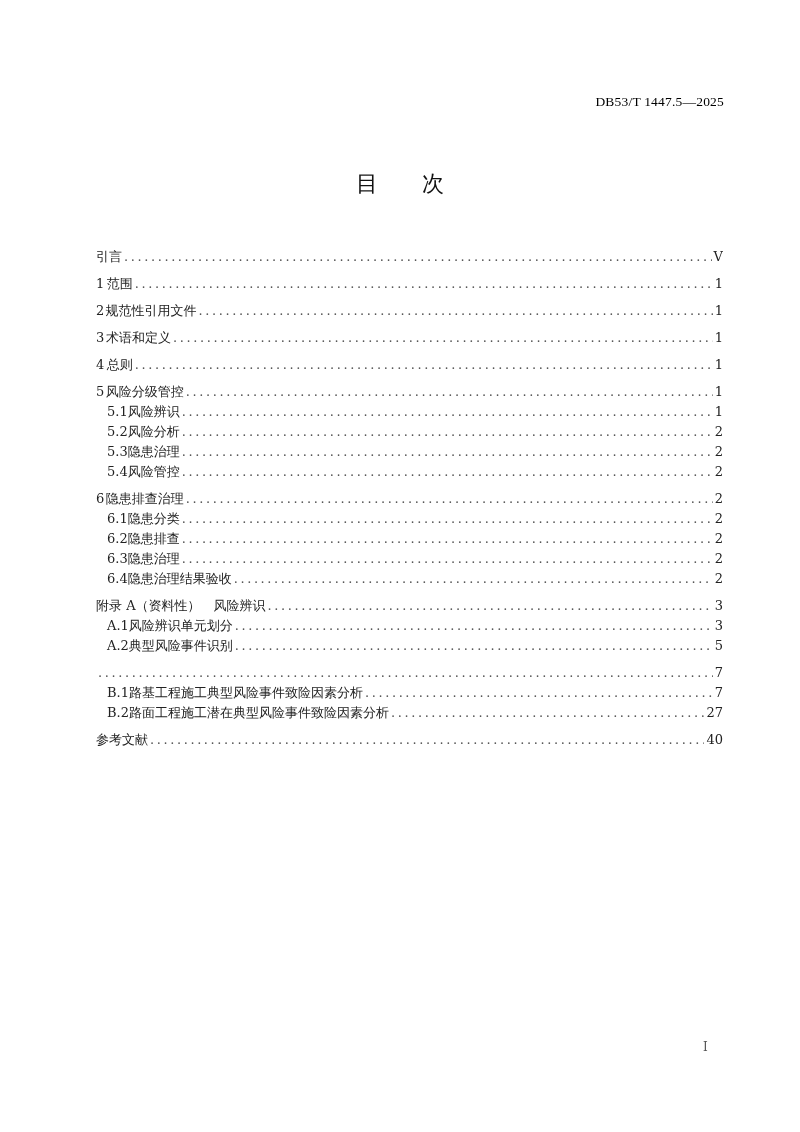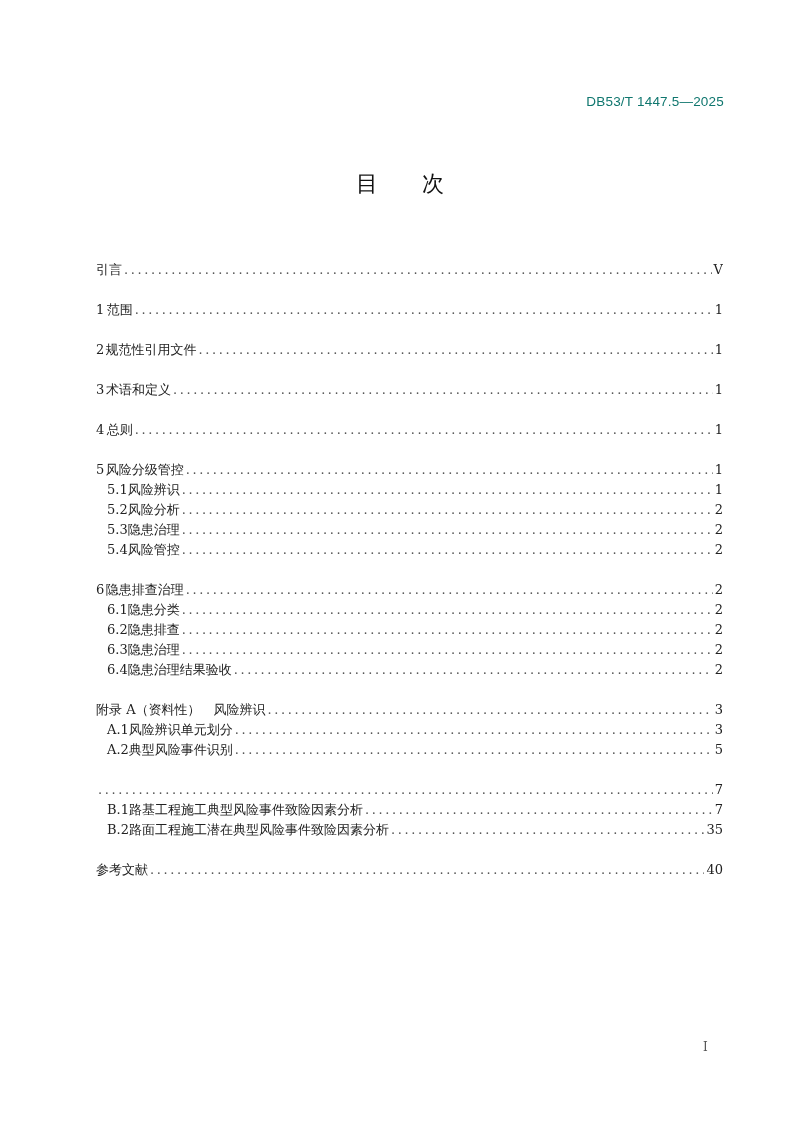--- a/index.html
+++ b/index.html
@@ -1,35 +1,35 @@
 <!DOCTYPE html>
 <html><head>
 <meta charset="utf-8">
 <style>
   html, body { margin: 0; padding: 0; background: #ffffff; }
   body { width: 800px; height: 1132px; position: relative; overflow: hidden;
          font-family: "DejaVu Serif", "Liberation Serif", serif; color: #222; }
-  .doc-code { position: absolute; top: 94px; right: 76px; font-family: Liberation Sans, sans-serif;
-              font-size: 13.5px; letter-spacing: 0.2px; color: #0f766e; }
+  .doc-code { position: absolute; top: 94px; right: 76px; font-family: Liberation Serif, serif;
+              font-size: 13.5px; letter-spacing: 0.2px; color: #000000; }
   .toc-title { position: absolute; top: 169px; left: 0; width: 800px; text-align: center;
                font-family: "DejaVu Sans", "Liberation Sans", sans-serif; font-size: 22px; color: #111;
                word-spacing: 0; }
   .toc-title span { display: inline-block; }
   .toc-title .sp { width: 44px; }
   .toc { position: absolute; left: 96px; width: 627px; top: 240px; }
   .row { display: flex; align-items: baseline; font-size: 13px; line-height: 20px; height: 20px; white-space: nowrap; overflow: hidden; }
   .row .num { display: inline-block; }
   .row.lvl1 .num { width: 21px; }
   .row.lvl2 { padding-left: 11px; align-items: flex-end; }
   .row.lvl2 .num { width: 37px; }
   .row .label { flex: 0 0 auto; }
   .row .dots { flex: 1 1 auto; overflow: hidden; color: #555; letter-spacing: 2.6px; margin: 0 2px; }
   .row .dots::after { content: "........................................................................................................................................................................"; }
   .row .page { flex: 0 0 auto; }
-  .gap-top { margin-top: 20px; }
+  .gap-top { margin-top: 7px; }
   .page-footer { position: absolute; top: 1040px; left: 703px; font-size: 12px; color: #555; }
 </style>
 </head>
 <body>
 
 <div class="doc-code">DB53/T 1447.5—2025</div>
 
 <div class="toc-title">
   <span>目</span><span class="sp"></span><span>次</span>
 </div>
@@ -148,21 +148,21 @@
   <div class="row lvl2">
       <span class="num">B.1</span>
       <span class="label">路基工程施工典型风险事件致险因素分析</span>
       <span class="dots"></span>
       <span class="page">7</span>
     </div>
   <div class="row lvl2">
       <span class="num">B.2</span>
       <span class="label">路面工程施工潜在典型风险事件致险因素分析</span>
       <span class="dots"></span>
-      <span class="page">35</span>
+      <span class="page">27</span>
     </div>
   <div class="row lvl1 gap-top">
       <span class="label">参考文献</span>
       <span class="dots"></span>
       <span class="page">40</span>
     </div>
 </div>
 
 <div class="page-footer">I</div>
 

